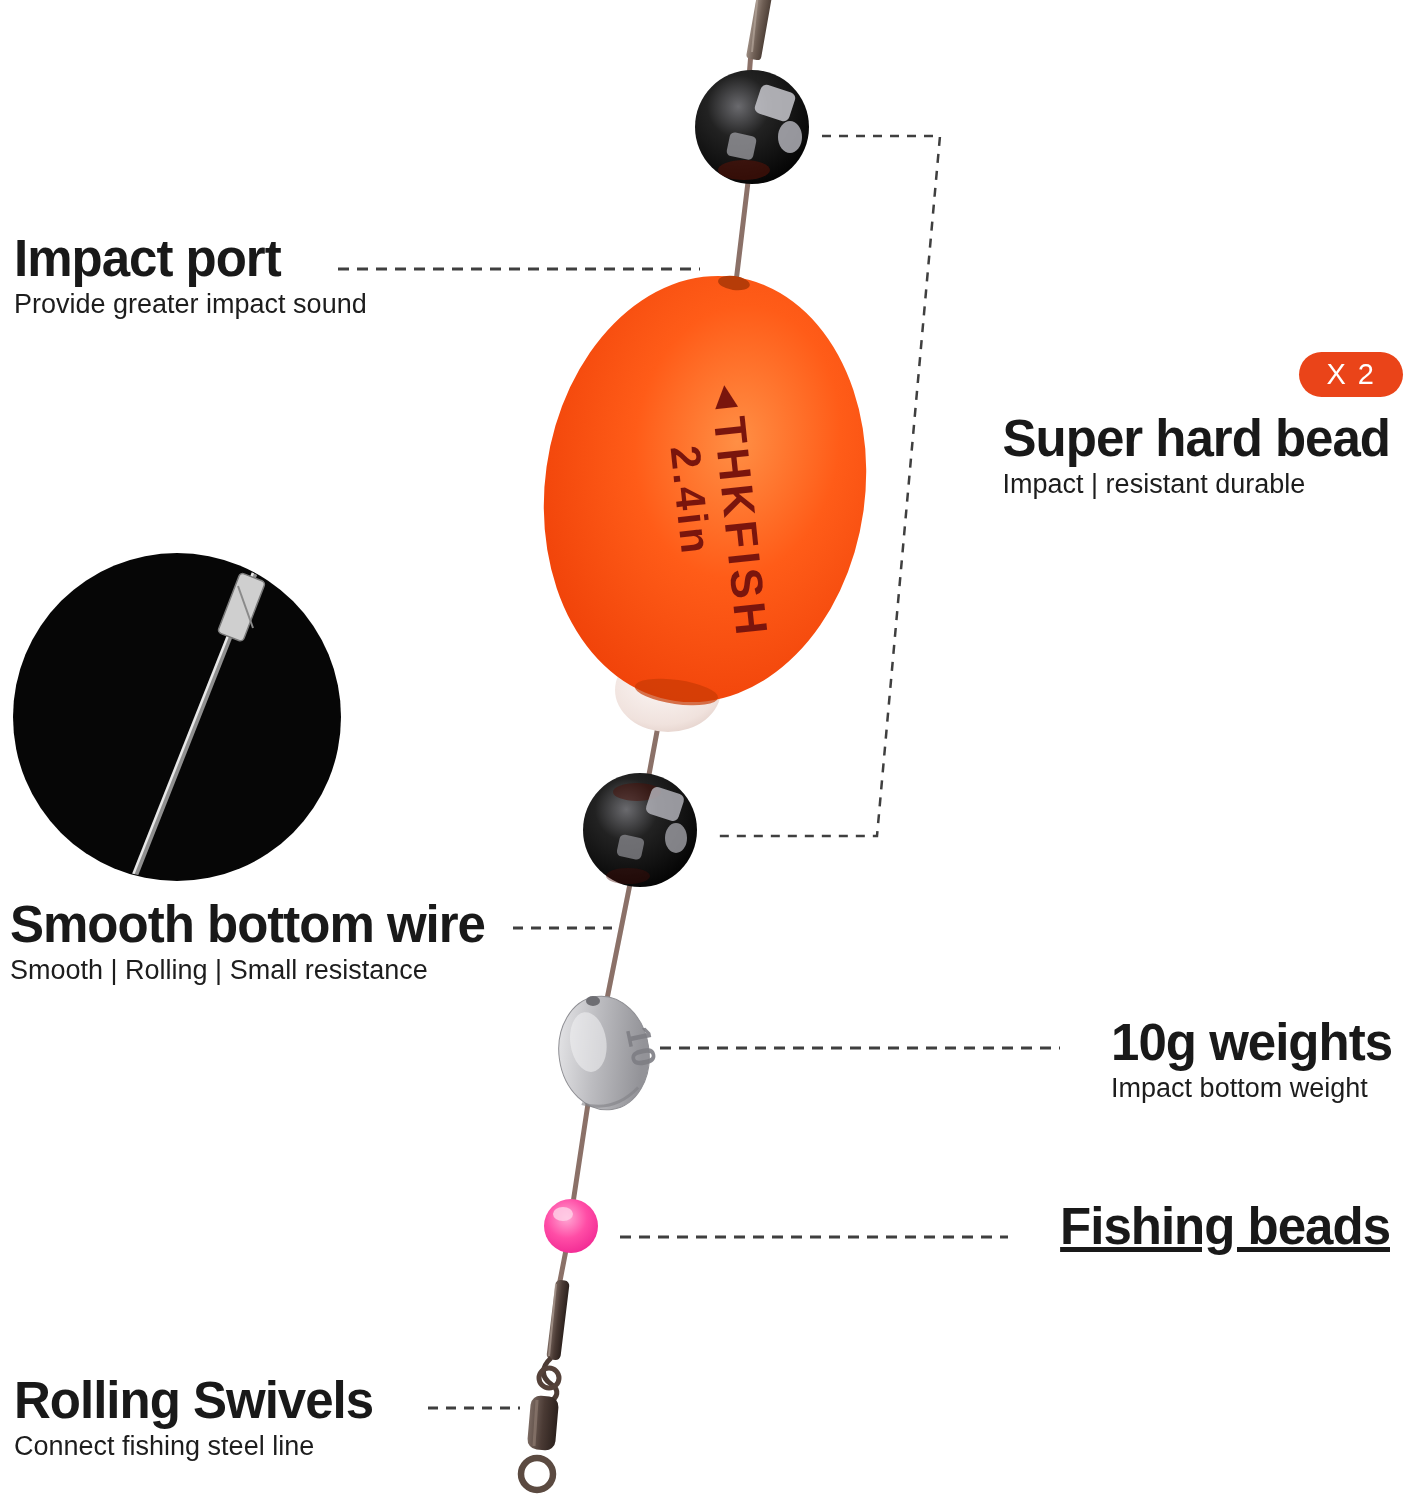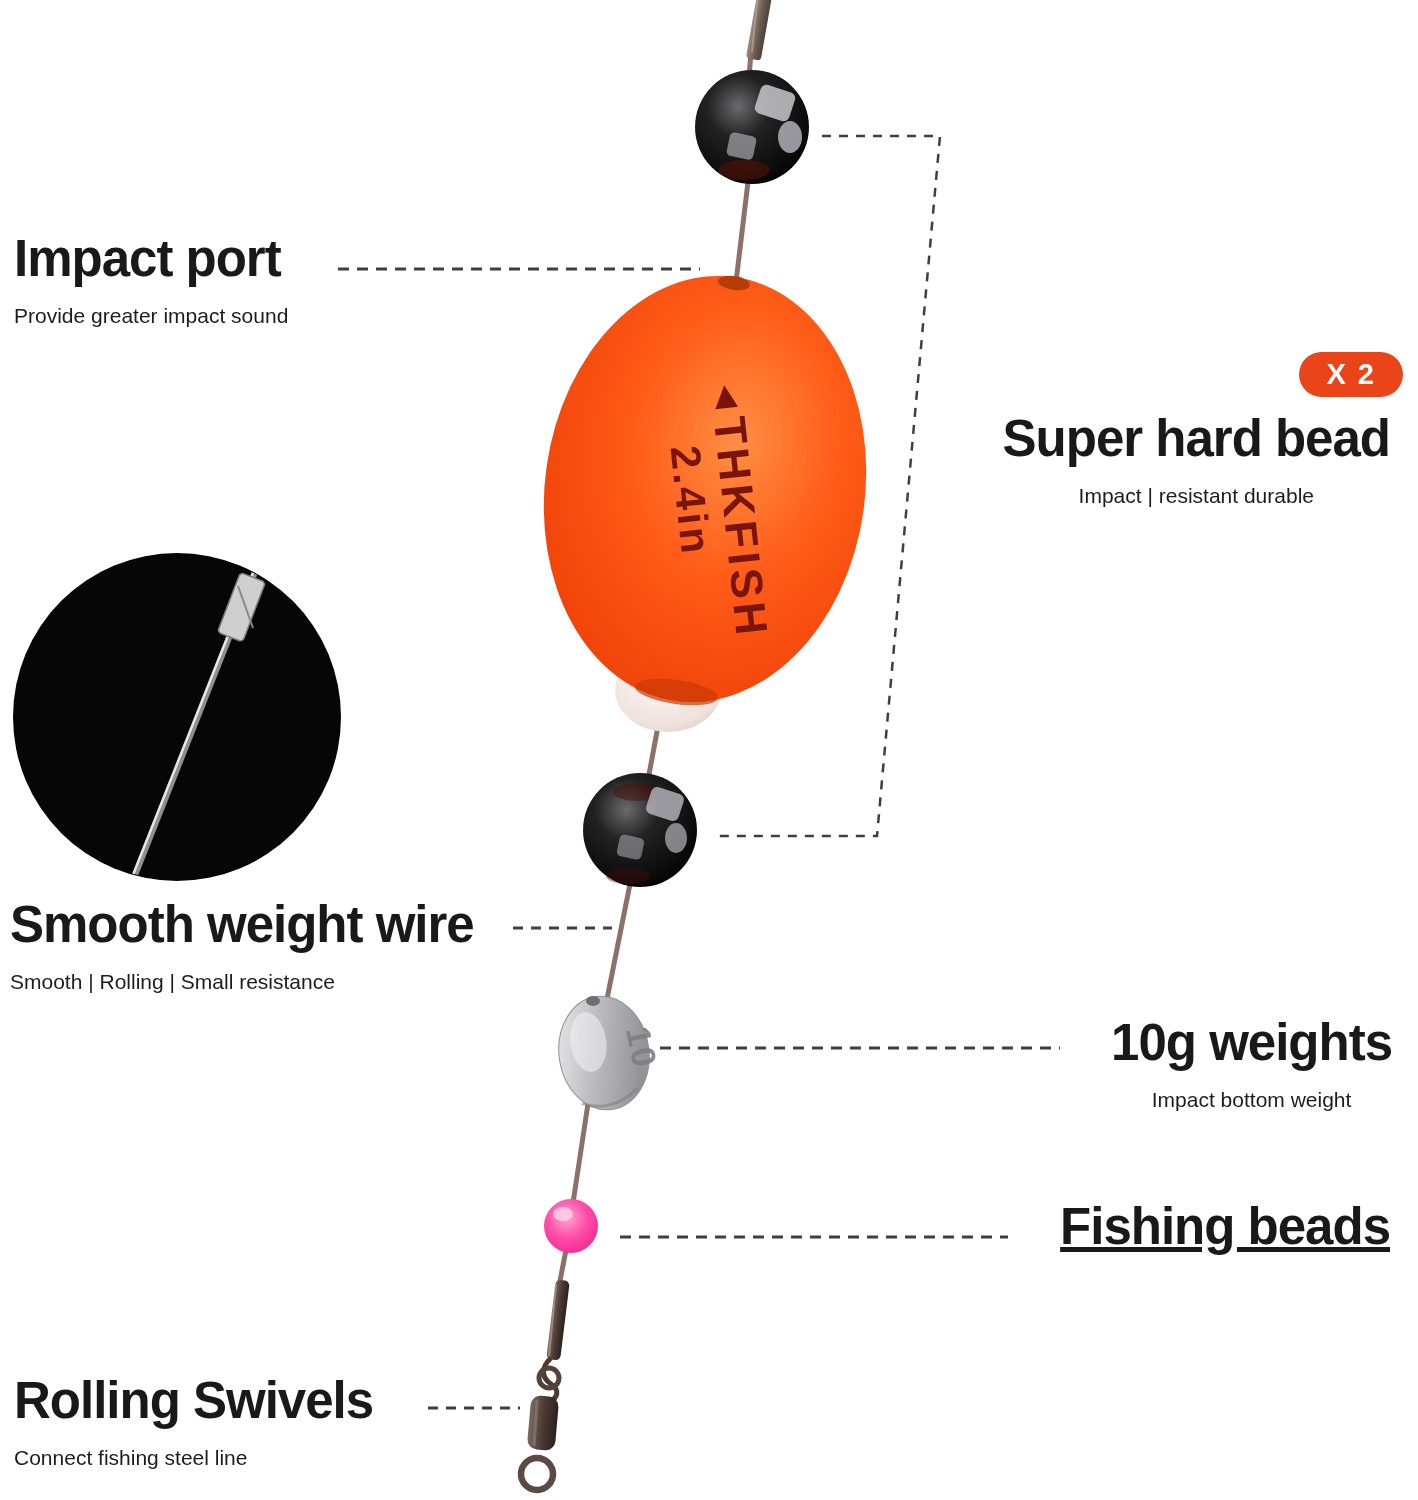--- a/index.html
+++ b/index.html
@@ -10,34 +10,34 @@
     background:#ffffff;
     font-family:"Liberation Sans", sans-serif;
   }
   #rig-svg{position:absolute;left:0;top:0;}
   .label{position:absolute;color:#191919;}
   .label .title{
     font-size:51px;font-weight:bold;letter-spacing:-1px;line-height:1.05;
     white-space:nowrap;
   }
   .label .subtitle{
-    font-size:21px;font-weight:normal;letter-spacing:0;line-height:1.15;
-    margin-top:18px;color:#1d1d1d;white-space:nowrap;
-  }
-  .label.right{text-align:center;}
+    font-size:27px;font-weight:normal;letter-spacing:0;line-height:1.15;
+    margin-top:3px;color:#1d1d1d;white-space:nowrap;
+  }
+  .label.right{text-align:left;}
   #impact-port{left:14px;top:232px;}
   #super-hard-bead{right:28px;top:412px;}
   #smooth-steel-wire{left:10px;top:898px;}
   #weights-10g{right:26px;top:1016px;}
   #fishing-beads{right:28px;top:1200px;text-decoration:underline;}
   #rolling-swivels{left:14px;top:1374px;}
   #qty-badge{
     position:absolute;right:15px;top:352px;
     background:#ea4419;color:#ffffff;
-    font-size:29px;font-weight:bold;
+    font-size:29px;font-weight:normal;
     padding:6px 27px;border-radius:999px;
     letter-spacing:2px;white-space:nowrap;
   }
 </style>
 </head>
 <body>
 
 <div id="stage">
 
   <svg id="rig-svg" width="1418" height="1500" viewBox="0 0 1418 1500" font-family="Liberation Sans, sans-serif">
@@ -179,21 +179,21 @@
   </div>
 
   <div id="qty-badge">X 2</div>
 
   <div class="label right" id="super-hard-bead">
     <div class="title">Super hard bead</div>
     <div class="subtitle">Impact | resistant durable</div>
   </div>
 
   <div class="label" id="smooth-steel-wire">
-    <div class="title">Smooth weight wire</div>
+    <div class="title">Smooth bottom wire</div>
     <div class="subtitle">Smooth | Rolling | Small resistance</div>
   </div>
 
   <div class="label right" id="weights-10g">
     <div class="title">10g weights</div>
     <div class="subtitle">Impact bottom weight</div>
   </div>
 
   <div class="label right" id="fishing-beads">
     <div class="title">Fishing beads</div>

